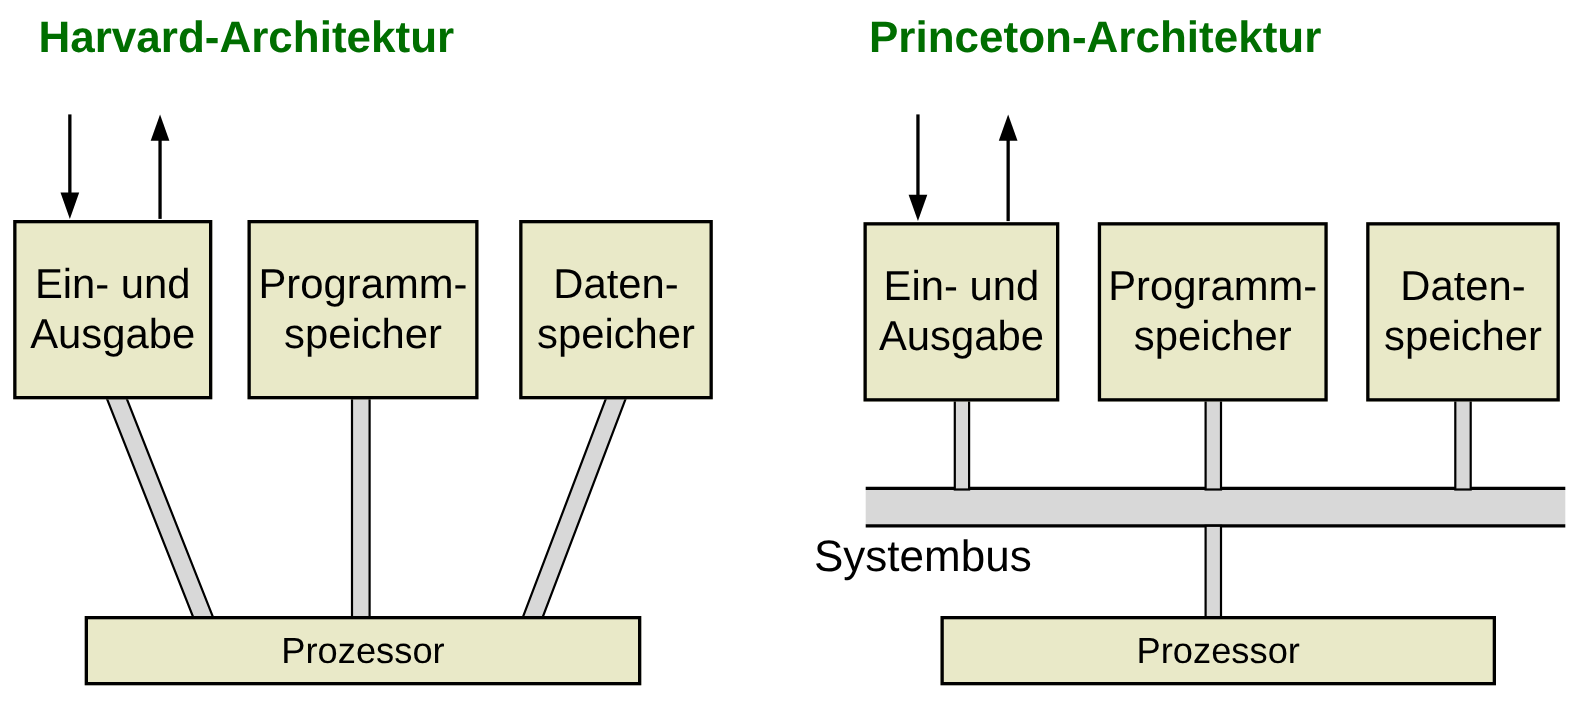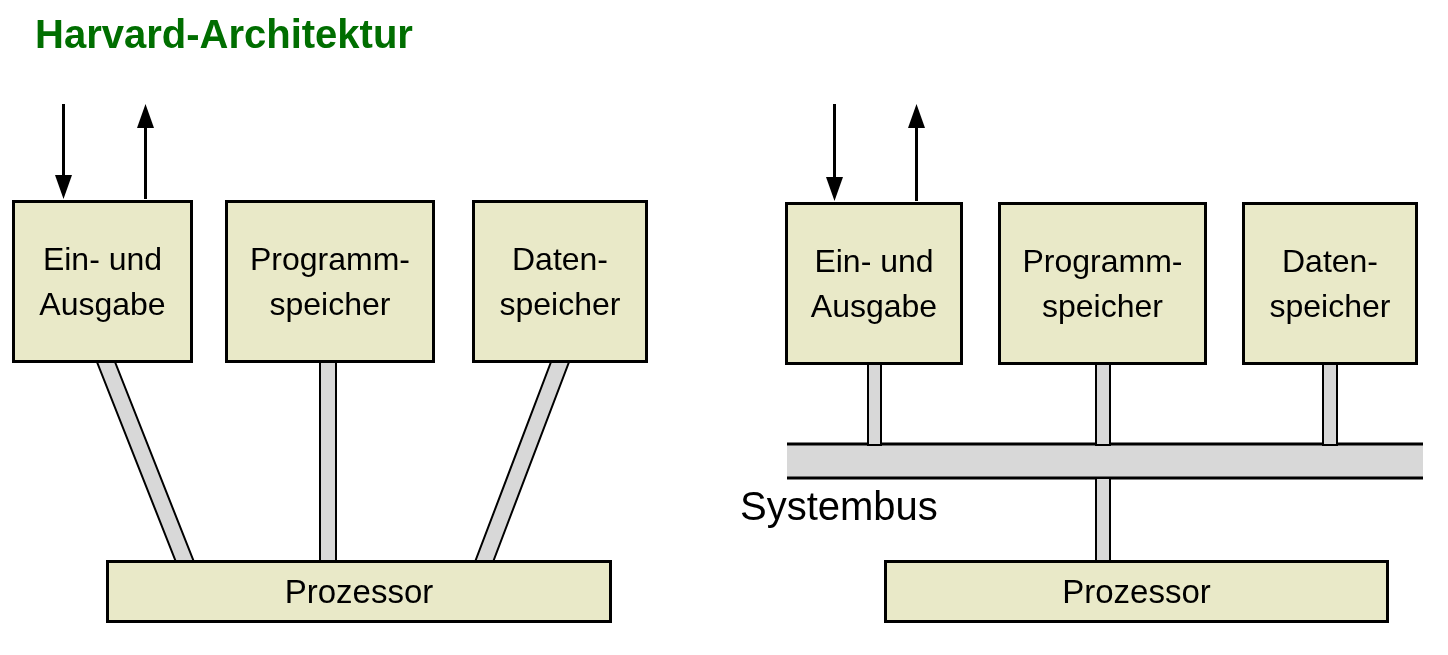--- a/index.html
+++ b/index.html
@@ -24,39 +24,38 @@
   .membox {
     position: absolute;
     top: 200px;
     height: 157px;
     background: #e9e9c8;
     border: 3px solid #000000;
     display: flex;
     flex-direction: column;
     align-items: center;
     justify-content: center;
-    font-size: 32px;
+    font-size: 38px;
     line-height: 45px;
     color: #000000;
     text-align: center;
     z-index: 2;
   }
   .procbox {
     position: absolute;
     top: 560px;
     height: 57px;
     background: #e9e9c8;
     border: 3px solid #000000;
     display: flex;
     align-items: center;
     justify-content: center;
     font-size: 33px;
     color: #000000;
     z-index: 2;
-    margin-left: 29px;
   }
   
   #hv-box-io    { left: 12px;  width: 175px; }
   #hv-box-prog  { left: 225px; width: 204px; }
   #hv-box-data  { left: 472px; width: 170px; }
   #hv-proc      { left: 77px;  width: 500px; }
   
   #pr-box-io    { left: 785px;  width: 172px; top: 202px; }
   #pr-box-prog  { left: 998px;  width: 203px; top: 202px; }
   #pr-box-data  { left: 1242px; width: 170px; top: 202px; }
@@ -113,20 +112,21 @@
       <line x1="916.5" y1="201" x2="916.5" y2="126" stroke="#000000" stroke-width="3"></line>
       <polygon points="916.5,104 908,128 925,128" fill="#000000"></polygon>
     </g>
   </svg>
 
   <div class="title" id="title-left">
     <div>Harvard-Architektur</div>
   </div>
 
   <div class="title" id="title-right">
+    <div>Princeton-Architektur</div>
   </div>
 
   <div class="membox" id="hv-box-io">
     <span>Ein- und</span>
     <span>Ausgabe</span>
   </div>
   <div class="membox" id="hv-box-prog">
     <span>Programm-</span>
     <span>speicher</span>
   </div>

